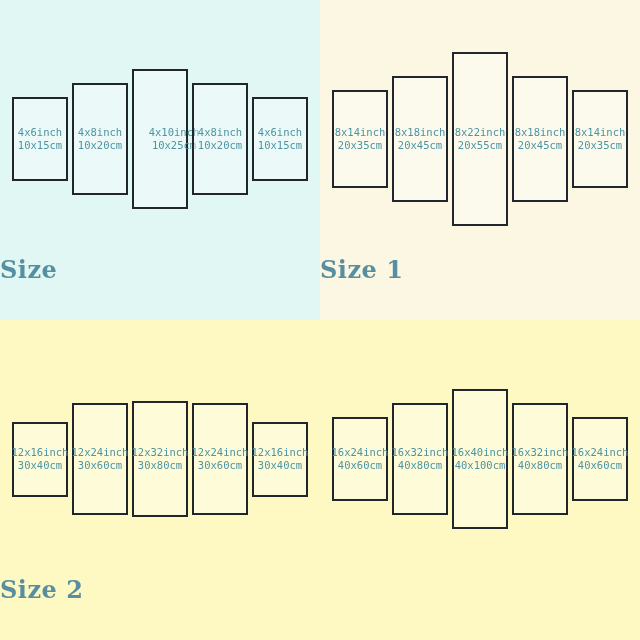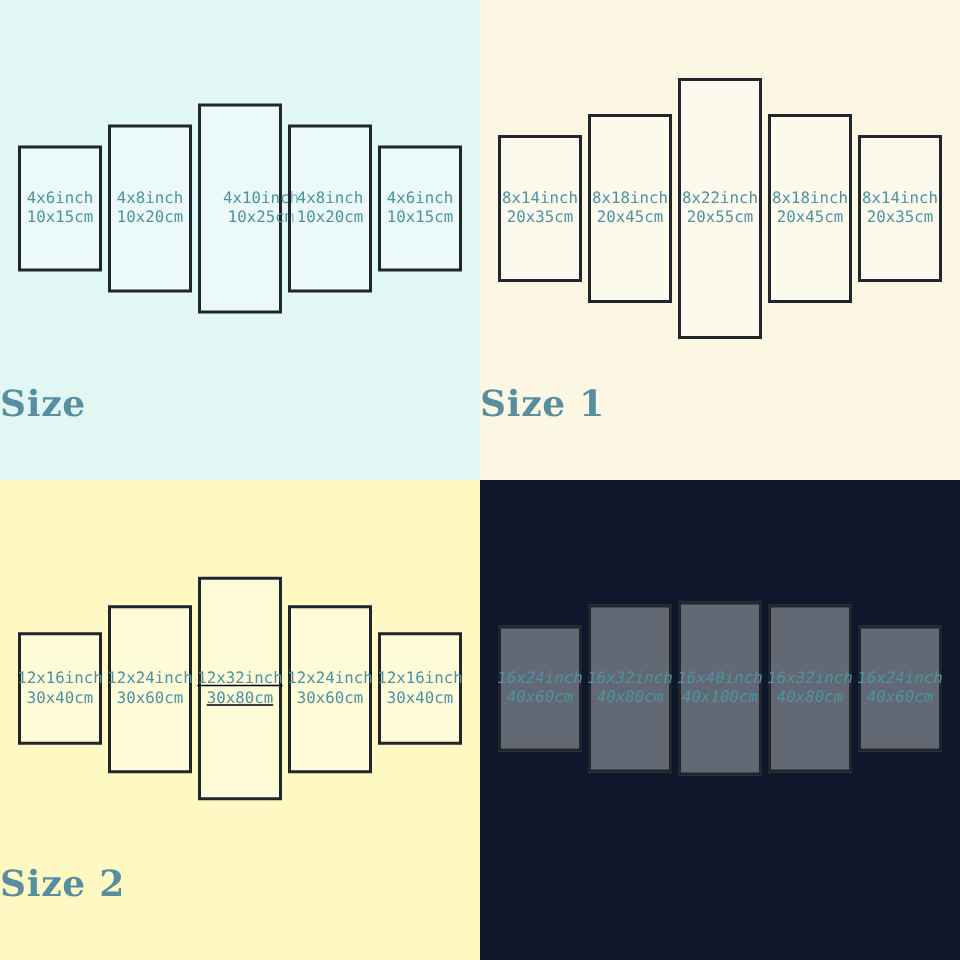--- a/index.html
+++ b/index.html
@@ -127,47 +127,47 @@
   <div class="quad" style="background: #fef9c3;">
     <div class="panels-row">
       <div class="panel" style="height: 75px;">
         <span class="panel-line">12x16inch</span>
         <span class="panel-line">30x40cm</span>
       </div>
       <div class="panel" style="height: 112px;">
         <span class="panel-line">12x24inch</span>
         <span class="panel-line">30x60cm</span>
       </div>
-      <div class="panel" style="height: 149px; text-decoration: underline;">
+      <div class="panel" style="height: 116px;">
         <span class="panel-line">12x32inch</span>
         <span class="panel-line">30x80cm</span>
       </div>
       <div class="panel" style="height: 112px;">
         <span class="panel-line">12x24inch</span>
         <span class="panel-line">30x60cm</span>
       </div>
       <div class="panel" style="height: 75px;">
         <span class="panel-line">12x16inch</span>
         <span class="panel-line">30x40cm</span>
       </div>
     </div>
     <div class="quad-title">Size 2</div>
   </div>
 
-  <div class="quad" style="background: #0f172a; font-style: italic;">
+  <div class="quad" style="background: #fef9c3;">
     <div class="panels-row">
       <div class="panel" style="height: 84px;">
         <span class="panel-line">16x24inch</span>
         <span class="panel-line">40x60cm</span>
       </div>
       <div class="panel" style="height: 112px;">
         <span class="panel-line">16x32inch</span>
         <span class="panel-line">40x80cm</span>
       </div>
-      <div class="panel" style="height: 116px;">
+      <div class="panel" style="height: 140px;">
         <span class="panel-line">16x40inch</span>
         <span class="panel-line">40x100cm</span>
       </div>
       <div class="panel" style="height: 112px;">
         <span class="panel-line">16x32inch</span>
         <span class="panel-line">40x80cm</span>
       </div>
       <div class="panel" style="height: 84px;">
         <span class="panel-line">16x24inch</span>
         <span class="panel-line">40x60cm</span>

